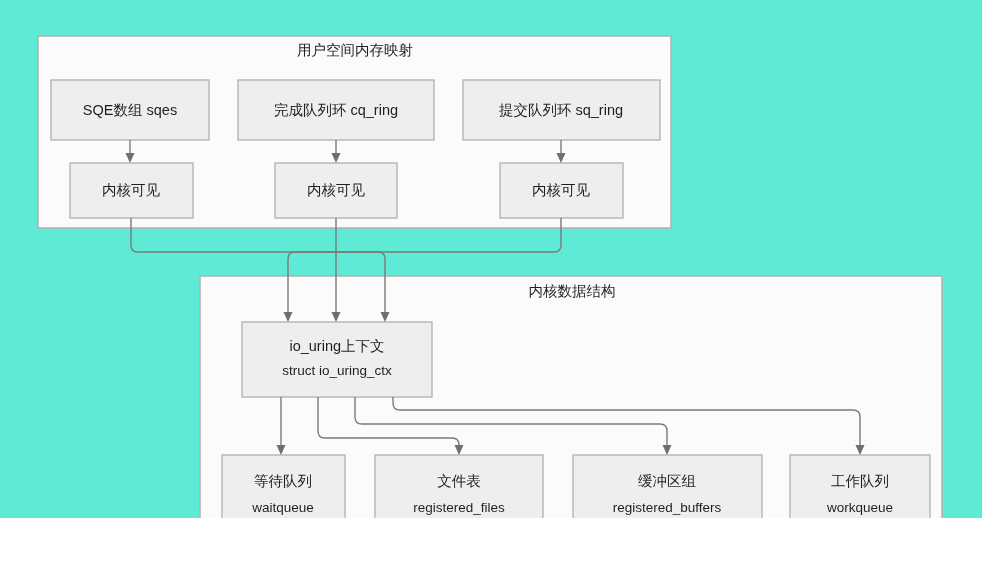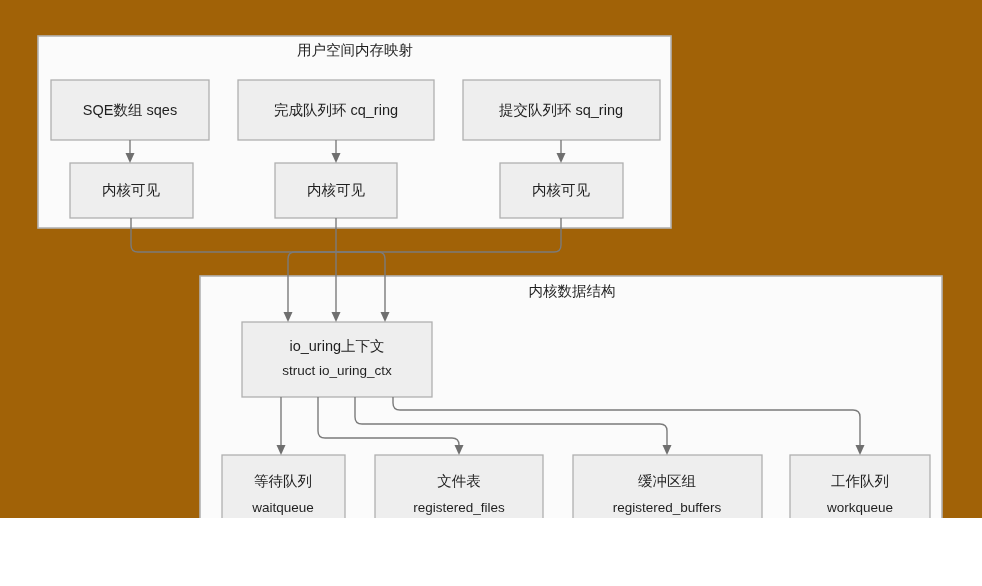--- a/index.html
+++ b/index.html
@@ -7,21 +7,21 @@
     padding: 0;
     background: #ffffff;
   }
   body {
     font-family: "Liberation Sans", "DejaVu Sans", sans-serif;
   }
   #diagram-root {
     position: relative;
     width: 982px;
     height: 518px;
-    background: #a16207;
+    background: #5eead4;
     overflow: hidden;
   }
   svg.canvas {
     position: absolute;
     left: 0;
     top: 0;
     width: 982px;
     height: 586px;
   }
   .grp-rect {

